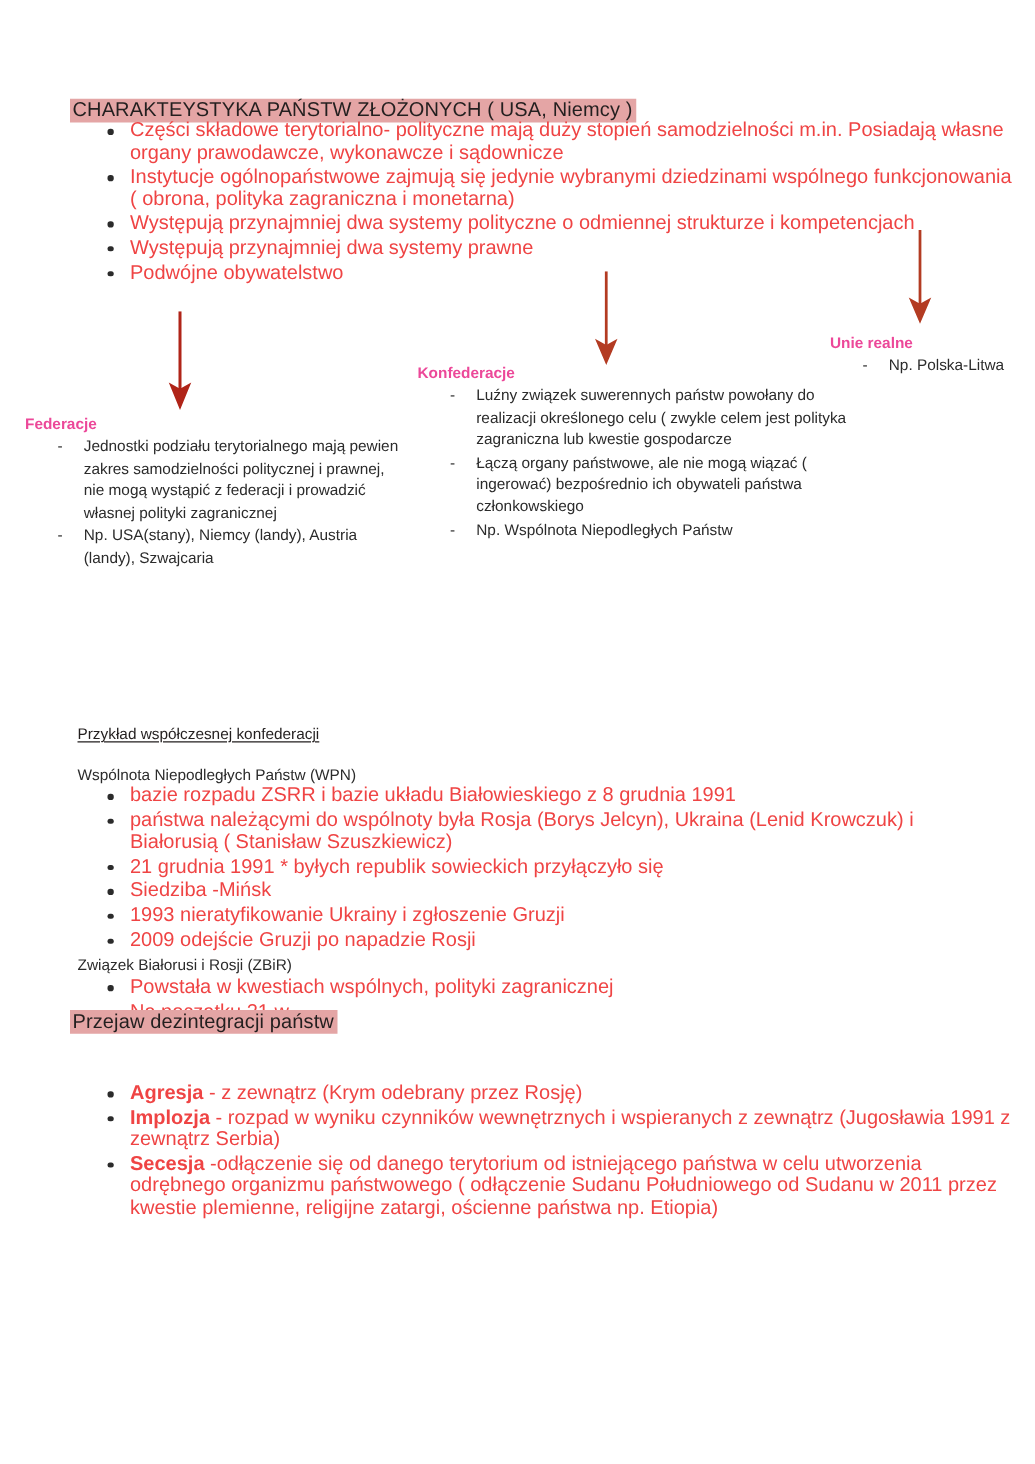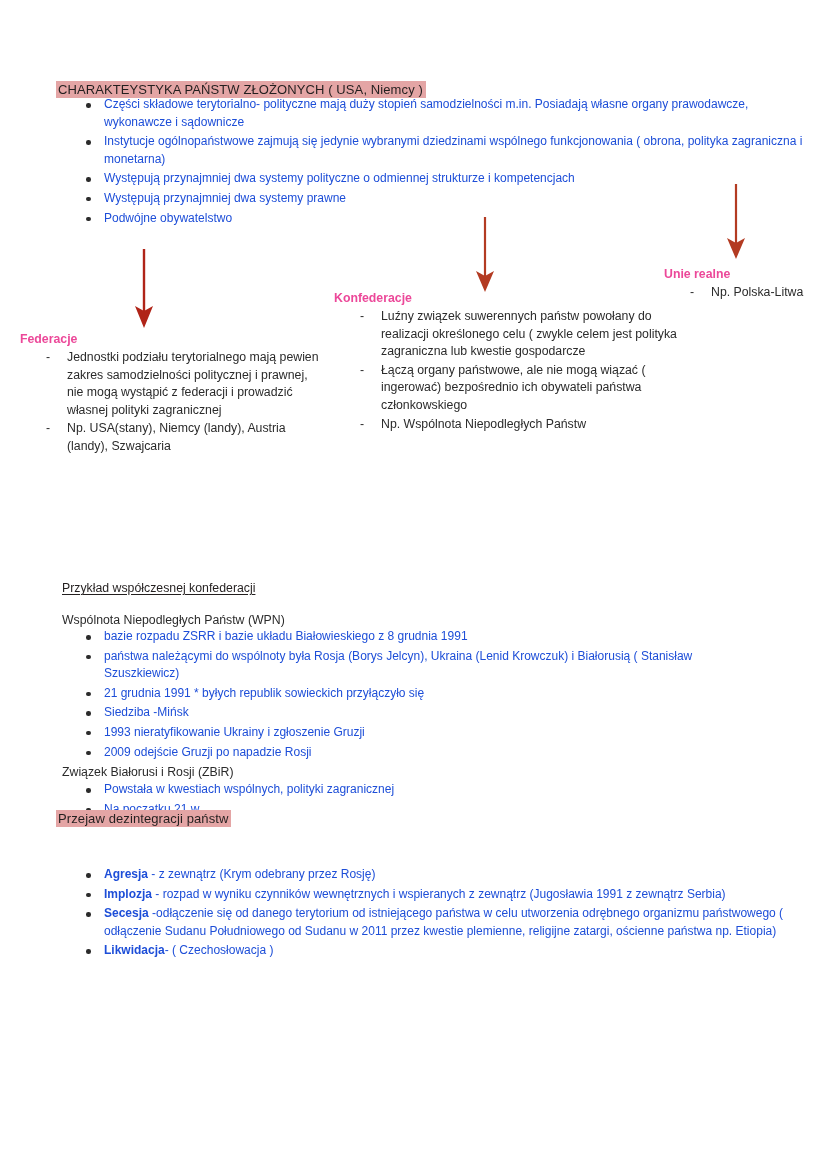--- a/index.html
+++ b/index.html
@@ -18,21 +18,21 @@
     height: 1171px;
     background: #ffffff;
     overflow: hidden;
   }
 
   
   .hl {
     background: #e4a5a5;
     display: inline;
     padding: 1px 3px 1px 2px;
-    font-size: 13px;
+    font-size: 16px;
     color: #231f1f;
     letter-spacing: 0.1px;
   }
   .underlined {
     text-decoration: underline;
     text-underline-offset: 2px;
     font-size: 12.3px;
     color: #231f1f;
   }
   .plain {
@@ -44,23 +44,23 @@
 
   
   ul.disc {
     list-style: none;
     margin: 0;
     padding: 0;
   }
   ul.disc > li {
     position: relative;
     padding-left: 48px;
-    font-size: 12px;
+    font-size: 16px;
     line-height: 17.6px;
-    color: #1d4ed8;
+    color: #ef4444;
     margin: 0 0 2px 0;
   }
   ul.disc > li::before {
     content: "";
     position: absolute;
     left: 30px;
     top: 7px;
     width: 4.5px;
     height: 4.5px;
     border-radius: 50%;
@@ -211,18 +211,15 @@
   <ul class="disc abs" id="dezintegracja-list">
     <li>
       <span class="bold">Agresja</span><span> - z zewnątrz (Krym odebrany przez Rosję)</span>
     </li>
     <li>
       <span class="bold">Implozja</span><span> - rozpad w wyniku czynników  wewnętrznych i wspieranych z zewnątrz (Jugosławia 1991 z zewnątrz Serbia)</span>
     </li>
     <li>
       <span class="bold">Secesja</span><span> -odłączenie się od danego terytorium od istniejącego państwa w celu utworzenia odrębnego organizmu państwowego  ( odłączenie Sudanu Południowego od Sudanu w  2011 przez kwestie plemienne, religijne zatargi, ościenne państwa np. Etiopia)</span>
     </li>
-    <li>
-      <span class="bold">Likwidacja</span><span>- ( Czechosłowacja )</span>
-    </li>
   </ul>
 
 </div>
 
 </body></html>

